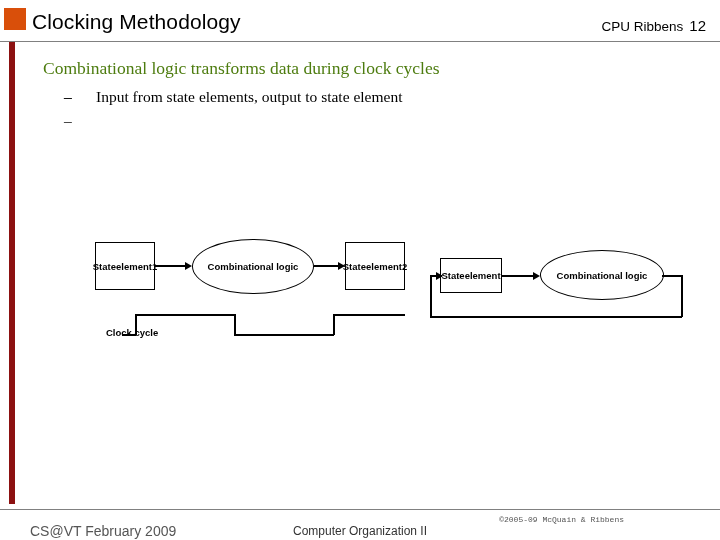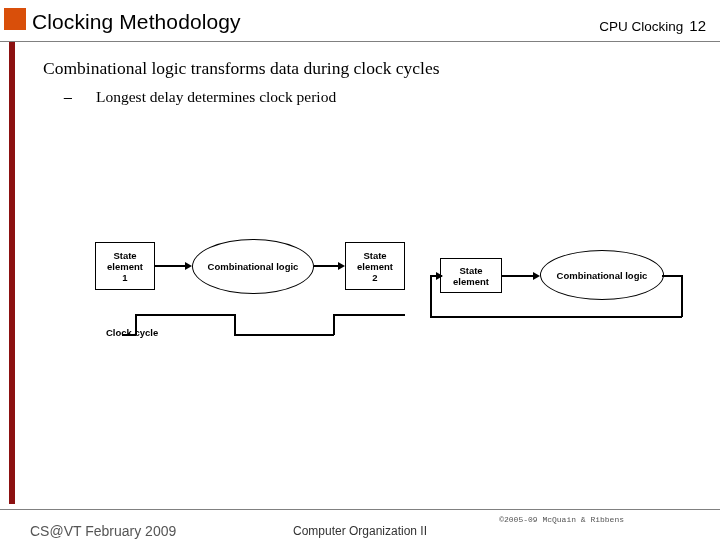--- a/index.html
+++ b/index.html
@@ -70,21 +70,21 @@
     width: 6px;
     height: 462px;
     background: #8c1111;
   }
 
   
   .bullet1 {
     position: absolute;
     left: 43px; top: 58px;
     font-size: 17.5px;
-    color: #000000;
+    color: #4d7c0f;
   }
   .sub-list {
     position: absolute;
     left: 64px; top: 85px;
     width: 560px;
   }
   .sub-item {
     position: relative;
     font-size: 15.5px;
     color: #000000;
@@ -109,21 +109,20 @@
   .fig-box {
     position: absolute;
     border: 1.5px solid #000000;
     background: #ffffff;
     box-sizing: border-box;
     font-family: "Liberation Sans", sans-serif;
     font-size: 9.5px;
     font-weight: bold;
     color: #000000;
     display: flex;
-    flex-direction: column;
     align-items: center;
     justify-content: center;
     line-height: 11px;
     text-align: right;
   }
   .fig-ellipse {
     position: absolute;
     border: 1.5px solid #000000;
     border-radius: 50%;
     background: #ffffff;
@@ -191,39 +190,39 @@
 </style>
 </head>
 <body>
 
 <div class="slide">
 
   <div class="header-bar">
     <div class="header-square"></div>
     <div class="header-title">Clocking Methodology</div>
     <div class="header-right">
-      <span>CPU Clocking</span><span class="pagenum">12</span>
+      <span>CPU Ribbens</span><span class="pagenum">12</span>
     </div>
   </div>
   <div class="header-rule"></div>
 
   <div class="left-bar"></div>
 
   <div class="bullet1">Combinational logic transforms data during clock cycles</div>
 
   <div class="sub-list">
     <div class="sub-item">
       <span class="dash">–</span>
     </div>
     <div class="sub-item">
       <span class="dash">–</span>
+      <span>Input from state elements, output to state element</span>
     </div>
     <div class="sub-item">
       <span class="dash">–</span>
-      <span>Longest delay determines clock period</span>
     </div>
   </div>
 
   <div class="figure">
 
     <div class="fig-box" style="left:55px; top:14px; width:60px; height:48px;">
       <span>State</span>
       <span>element</span>
       <span>1</span>
     </div>

